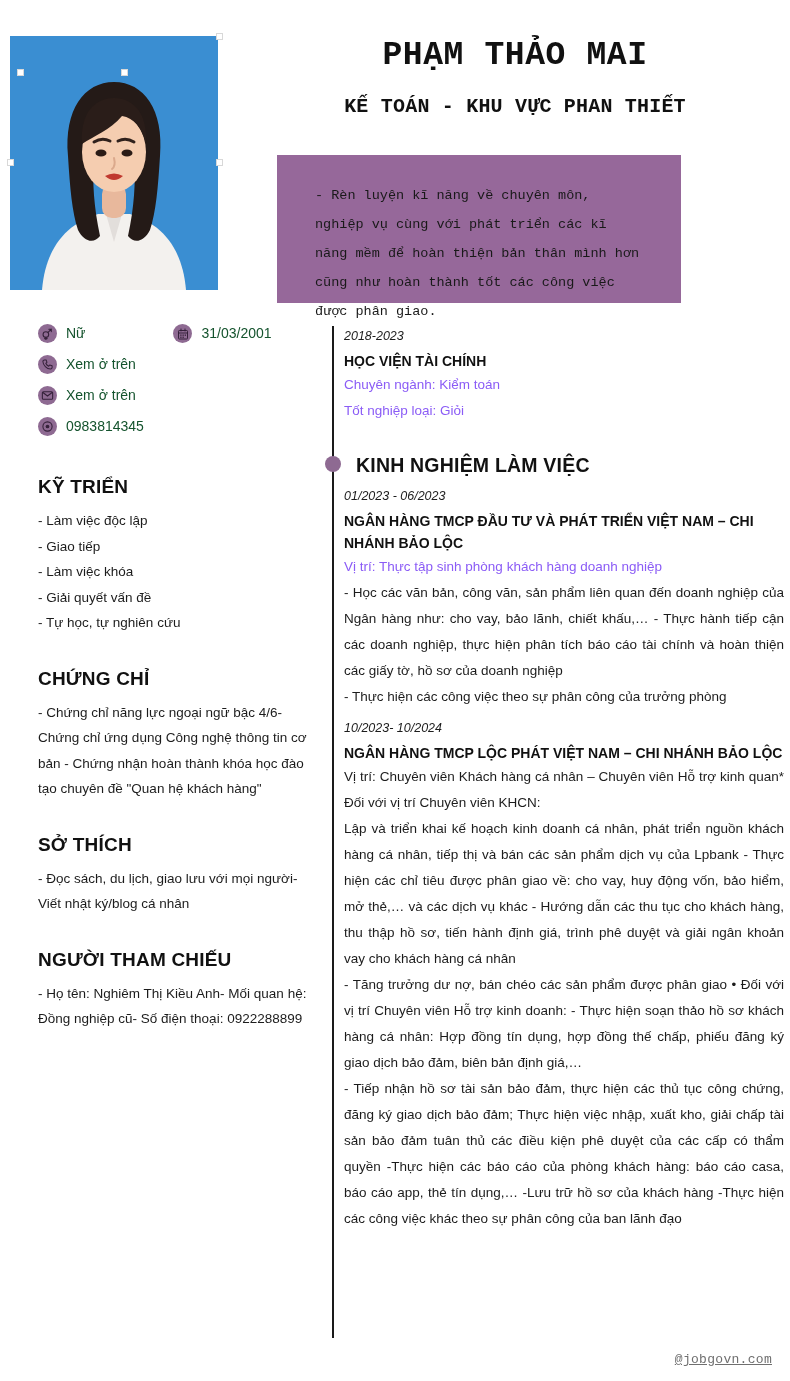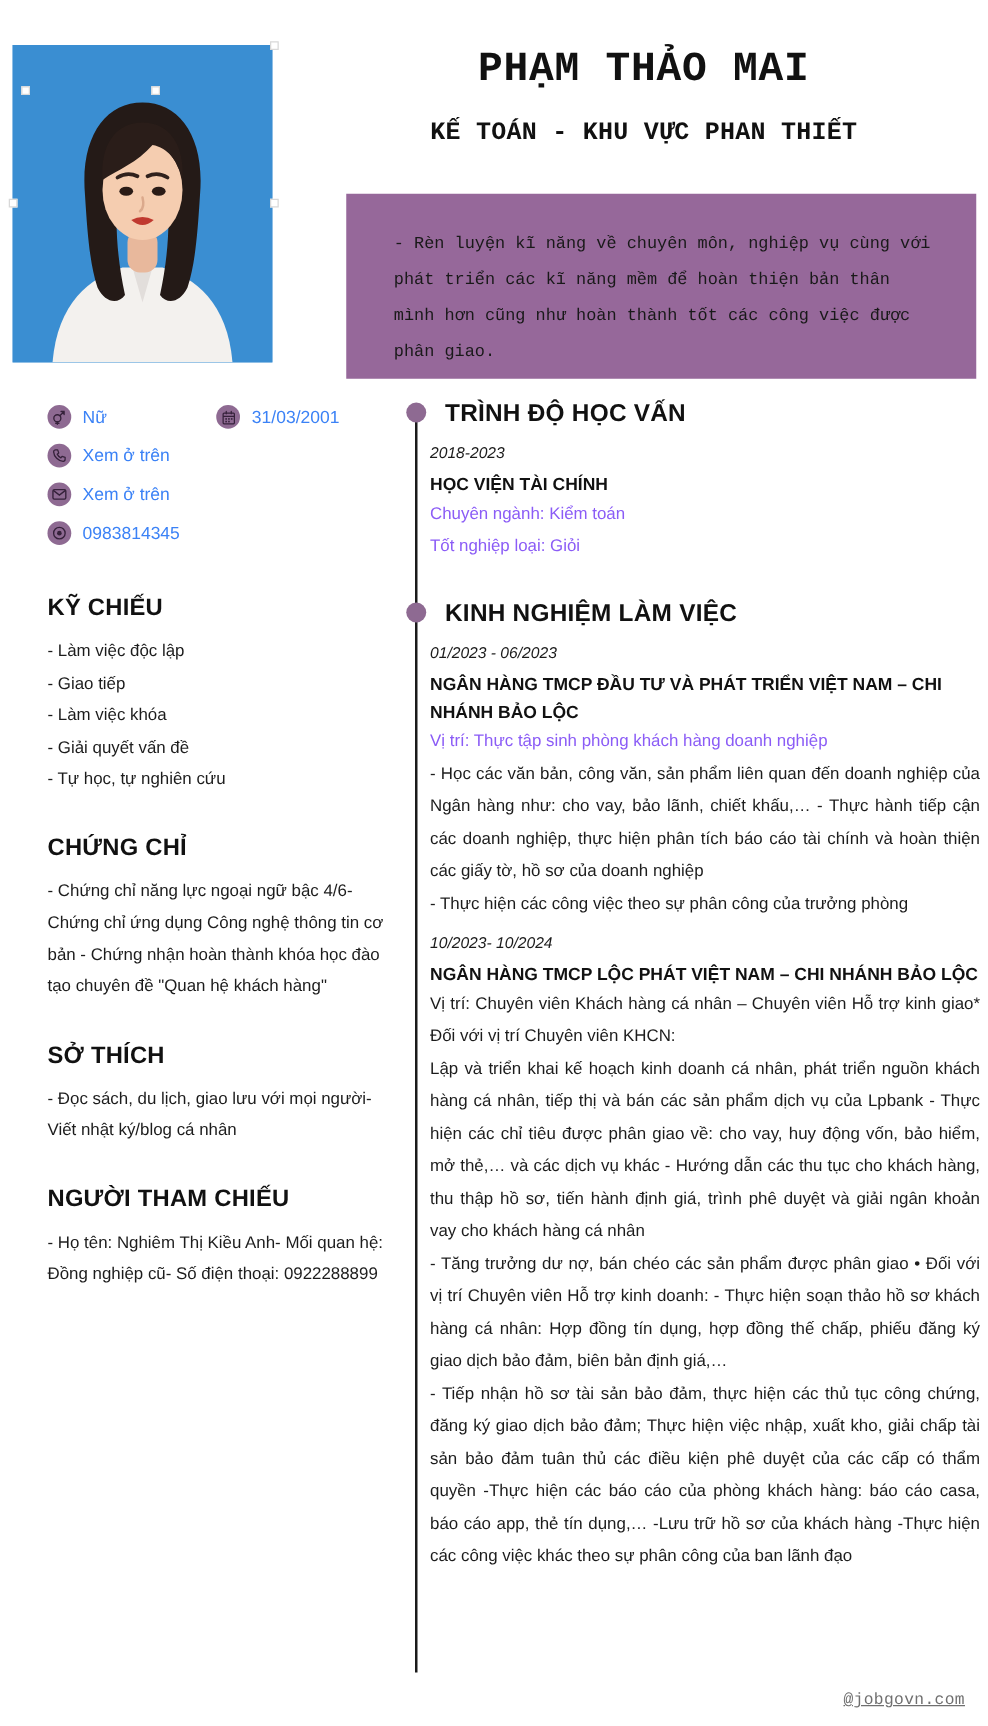--- a/index.html
+++ b/index.html
@@ -64,21 +64,21 @@
     font-weight: bold;
     letter-spacing: 0.2px;
     line-height: 30px;
     margin-top: 14px;
     color: #111111;
   }
 
   .objective-box {
     position: absolute;
     left: 277px; top: 155px;
-    width: 504px;
+    width: 404px;
     height: 148px;
     background: #96689a;
     padding: 26px 34px 0 38px;
   }
   .objective-text {
     font-size: 13.5px;
     line-height: 29px;
     color: #191919;
   }
 
@@ -107,21 +107,21 @@
   .c-icon {
     width: 19px; height: 19px;
     border-radius: 50%;
     background: #8e6a92;
     display: flex;
     align-items: center;
     justify-content: center;
     flex: 0 0 auto;
   }
   .c-icon svg { display: block; }
-  .c-text { font-size: 14px; line-height: 19px; color: #3b82f6; }
+  .c-text { font-size: 14px; line-height: 19px; color: #14532d; }
 
   .sec-title {
     font-size: 19px;
     font-weight: bold;
     letter-spacing: 0.2px;
     color: #111111;
     line-height: 25px;
   }
   .left-body {
     font-size: 13.5px;
@@ -314,21 +314,21 @@
               <circle cx="12" cy="12" r="8.5" fill="none" stroke="#35213a" stroke-width="2"></circle>
               <circle cx="12" cy="12" r="3.4" fill="#35213a"></circle>
             </svg>
           </span>
           <span class="c-text">0983814345</span>
         </div>
       </div>
     </div>
 
     <div class="blk-skills">
-      <div class="sec-title">KỸ CHIẾU</div>
+      <div class="sec-title">KỸ TRIỂN</div>
       <div class="blk-body">
         <div class="skill-line">- Làm việc độc lập</div>
         <div class="skill-line">- Giao tiếp</div>
         <div class="skill-line">- Làm việc khóa</div>
         <div class="skill-line">- Giải quyết vấn đề</div>
         <div class="skill-line">- Tự học, tự nghiên cứu</div>
       </div>
     </div>
 
     <div class="blk-certs">
@@ -343,24 +343,20 @@
 
     <div class="blk-refs">
       <div class="sec-title">NGƯỜI THAM CHIẾU</div>
       <div class="left-body blk-body">- Họ tên: Nghiêm Thị Kiều Anh- Mối quan hệ: Đồng nghiệp cũ- Số điện thoại: 0922288899</div>
     </div>
   </div>
 
   <div class="right-col">
     <div class="tl-line"></div>
 
-    <div class="tl-section">
-      <span class="tl-dot"></span>
-      <div class="tl-head">TRÌNH ĐỘ HỌC VẤN</div>
-    </div>
     <div class="entry">
       <div class="entry-date">2018-2023</div>
       <div class="entry-org">HỌC VIỆN TÀI CHÍNH</div>
       <div class="entry-line">Chuyên ngành: Kiểm toán</div>
       <div class="entry-line">Tốt nghiệp loại: Giỏi</div>
     </div>
 
     <div class="tl-section gap-exp">
       <span class="tl-dot"></span>
       <div class="tl-head">KINH NGHIỆM LÀM VIỆC</div>
@@ -370,21 +366,21 @@
       <div class="entry-date">01/2023 - 06/2023</div>
       <div class="entry-org">NGÂN HÀNG TMCP ĐẦU TƯ VÀ PHÁT TRIỂN VIỆT NAM – CHI NHÁNH BẢO LỘC</div>
       <div class="entry-line">Vị trí: Thực tập sinh phòng khách hàng doanh nghiệp</div>
       <div class="entry-para">- Học các văn bản, công văn, sản phẩm liên quan đến doanh nghiệp của Ngân hàng như: cho vay, bảo lãnh, chiết khấu,… - Thực hành tiếp cận các doanh nghiệp, thực hiện phân tích báo cáo tài chính và hoàn thiện các giấy tờ, hồ sơ của doanh nghiệp</div>
       <div class="entry-para">- Thực hiện các công việc theo sự phân công của trưởng phòng</div>
     </div>
 
     <div class="entry gap-entry2">
       <div class="entry-date">10/2023- 10/2024</div>
       <div class="entry-org">NGÂN HÀNG TMCP LỘC PHÁT VIỆT NAM – CHI NHÁNH BẢO LỘC</div>
-      <div class="entry-para">Vị trí: Chuyên viên Khách hàng cá nhân – Chuyên viên Hỗ trợ kinh giao* Đối với vị trí Chuyên viên KHCN:</div>
+      <div class="entry-para">Vị trí: Chuyên viên Khách hàng cá nhân – Chuyên viên Hỗ trợ kinh quan* Đối với vị trí Chuyên viên KHCN:</div>
       <div class="entry-para">Lập và triển khai kế hoạch kinh doanh cá nhân, phát triển nguồn khách hàng cá nhân, tiếp thị và bán các sản phẩm dịch vụ của Lpbank - Thực hiện các chỉ tiêu được phân giao về: cho vay, huy động vốn, bảo hiểm, mở thẻ,… và các dịch vụ khác - Hướng dẫn các thu tục cho khách hàng, thu thập hồ sơ, tiến hành định giá, trình phê duyệt và giải ngân khoản vay cho khách hàng cá nhân</div>
       <div class="entry-para">- Tăng trưởng dư nợ, bán chéo các sản phẩm được phân giao • Đối với vị trí Chuyên viên Hỗ trợ kinh doanh: - Thực hiện soạn thảo hồ sơ khách hàng cá nhân: Hợp đồng tín dụng, hợp đồng thế chấp, phiếu đăng ký giao dịch bảo đảm, biên bản định giá,…</div>
       <div class="entry-para">- Tiếp nhận hồ sơ tài sản bảo đảm, thực hiện các thủ tục công chứng, đăng ký giao dịch bảo đảm; Thực hiện việc nhập, xuất kho, giải chấp tài sản bảo đảm tuân thủ các điều kiện phê duyệt của các cấp có thẩm quyền -Thực hiện các báo cáo của phòng khách hàng: báo cáo casa, báo cáo app, thẻ tín dụng,… -Lưu trữ hồ sơ của khách hàng -Thực hiện các công việc khác theo sự phân công của ban lãnh đạo</div>
     </div>
   </div>
 
   <div class="footer">@jobgovn.com</div>
 </div>
 
 </body></html>

